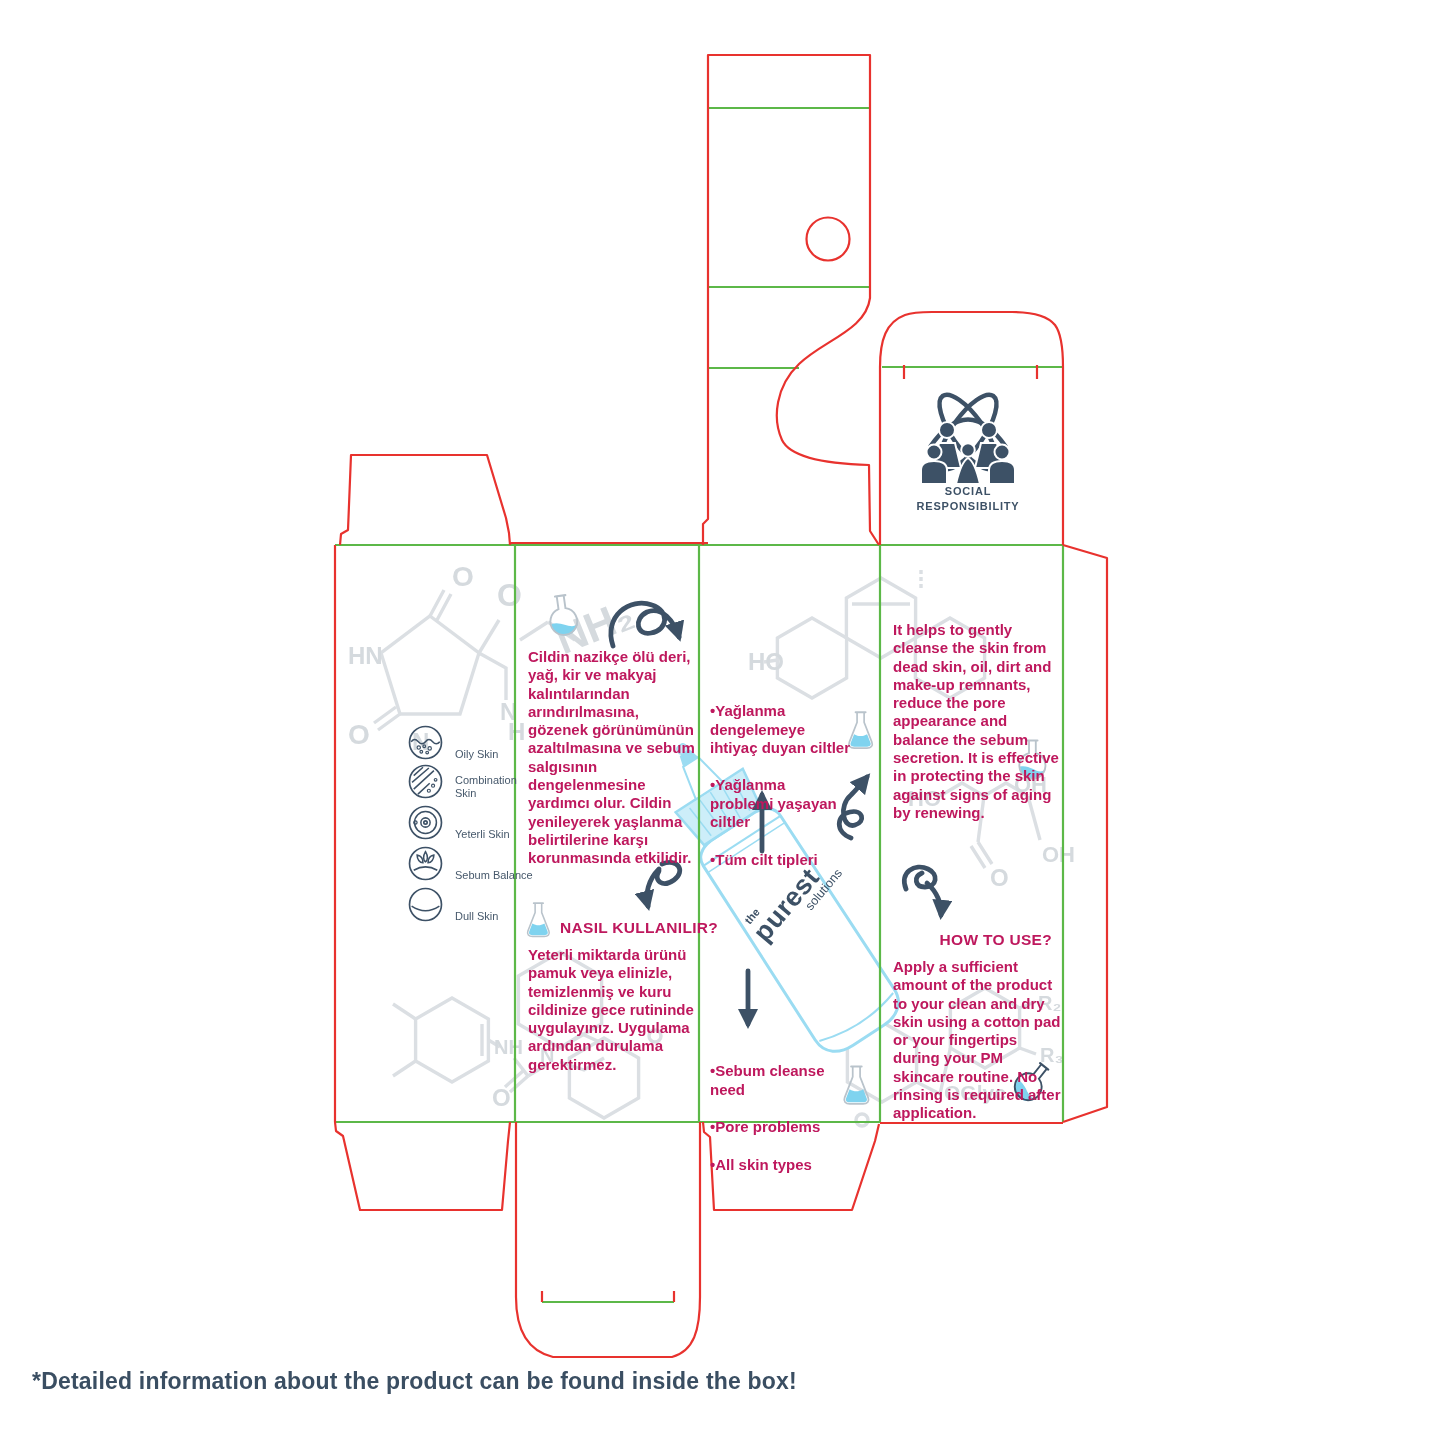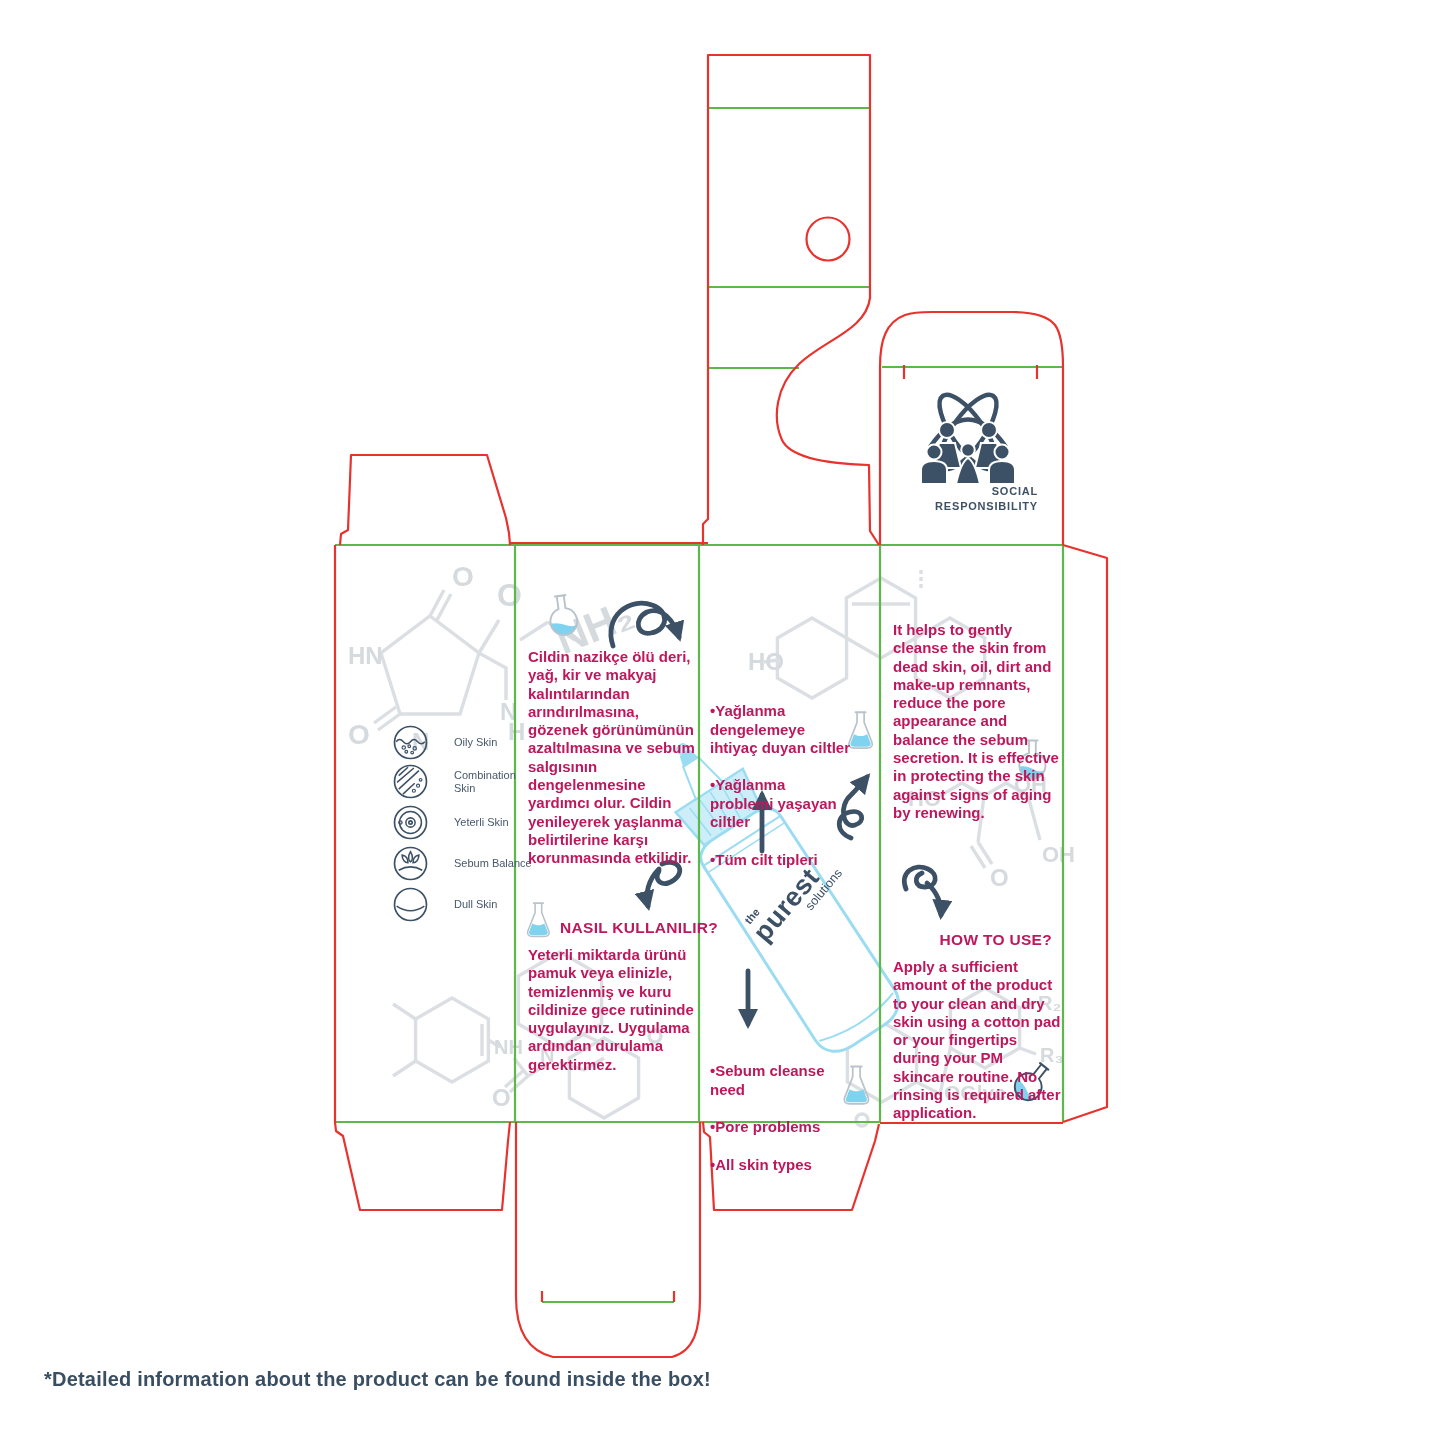--- a/index.html
+++ b/index.html
@@ -2,26 +2,26 @@
 <html><head>
 <meta charset="utf-8">
 <style>
   html,body{margin:0;padding:0;background:#fff}
   .stage{position:relative;width:1445px;height:1445px;background:#fff;overflow:hidden;
          font-family:"Liberation Sans",sans-serif;}
   .lines{position:absolute;left:0;top:0}
   .tb{position:absolute;font-weight:700;color:#be185d;font-size:15px;line-height:1.22;white-space:pre-line}
   .heading{font-size:15.5px;letter-spacing:.3px;white-space:nowrap}
   .bullet{margin:0 12px 1px 0}
-  .skin-row{position:absolute;left:392px;display:flex;align-items:center;gap:25px}
+  .skin-row{position:absolute;left:407px;display:flex;align-items:flex-end;gap:11px}
   .skin-row .lab{width:78px;font-size:11px;line-height:1.18;color:#46586b;font-weight:500}
   .skin-ic{flex:0 0 auto}
-  .social-label{position:absolute;left:898px;top:484px;width:140px;text-align:right;
+  .social-label{position:absolute;left:898px;top:484px;width:140px;text-align:center;
                 font-size:11px;line-height:1.35;letter-spacing:.8px;color:#3d5166;font-weight:700}
-  .footer{position:absolute;left:44px;top:1368px;font-size:20px;font-weight:700;color:#3a4e62;letter-spacing:.2px}
+  .footer{position:absolute;left:32px;top:1368px;font-size:23px;font-weight:700;color:#3a4e62;letter-spacing:.2px}
 </style>
 </head>
 <body>
 
 <div class="stage">
 
 <svg class="lines" width="1445" height="1445" viewBox="0 0 1445 1445">
   <defs>
     <marker id="ah" viewBox="0 0 10 10" refX="7.5" refY="5" markerWidth="4.2" markerHeight="4.2" orient="auto-start-reverse">
       <path d="M0,0 L10,5 L0,10 z" fill="#3d5166"></path>

